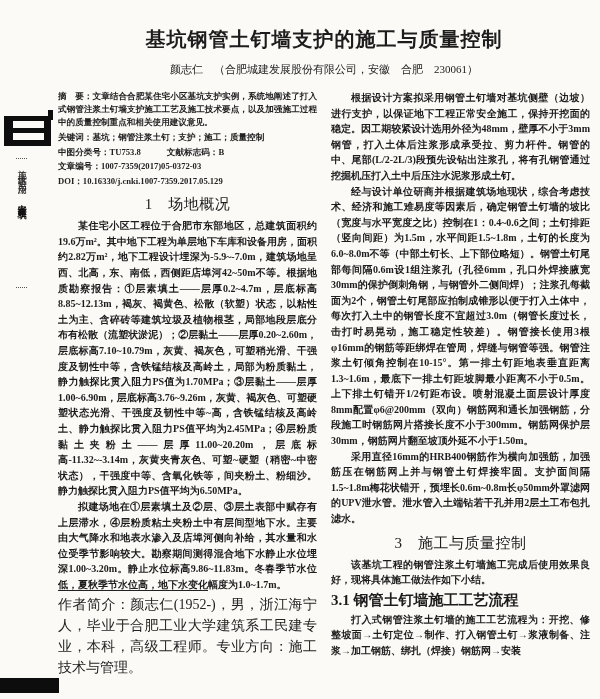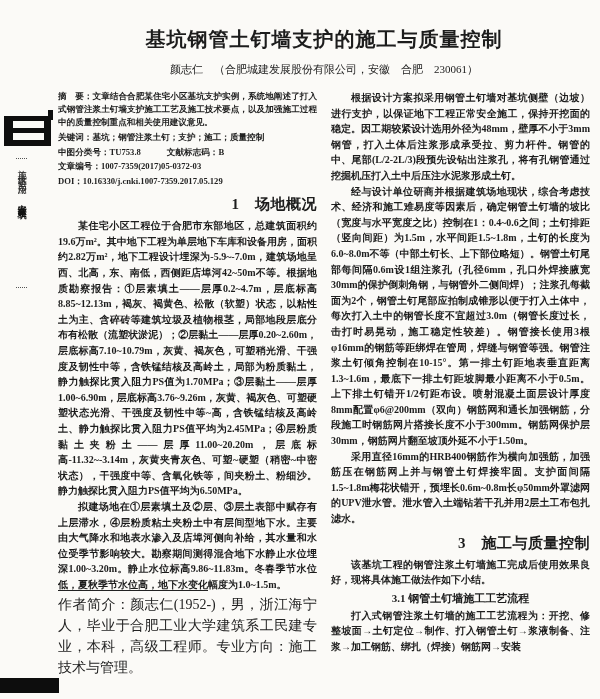--- a/index.html
+++ b/index.html
@@ -22,22 +22,22 @@
   .content{position:absolute;left:56px;top:0;width:540px;height:100%;
            padding:0 6px 7px 2px;box-sizing:border-box;}
   .title{font-size:20px;font-weight:bold;text-align:center;margin:26px 0 0 0;letter-spacing:1px;}
   .author{font-size:11px;text-align:center;margin-top:9px;}
   .columns{display:flex;gap:14px;margin-top:13px;}
   .col{flex:1 1 0;min-width:0;text-align:justify;position:relative;height:588px;overflow:hidden;}
   .col.left{padding-bottom:46px;box-sizing:border-box;}
   .abstract{font-size:8.6px;line-height:1.5;font-weight:bold;color:#222;}
   .abstract p{margin:0 0 2px 0;}
   .abstract .meta-row span + span{margin-left:26px;}
-  .section-heading{font-size:15px;font-weight:bold;margin:7px 0 4px 0;text-align:right;letter-spacing:.5px;}
-  .sub-heading{font-size:11px;font-weight:bold;margin:3px 0 2px 0;text-align:center;}
+  .section-heading{font-size:15px;font-weight:normal;margin:7px 0 4px 0;text-align:center;letter-spacing:.5px;}
+  .sub-heading{font-size:15px;font-weight:bold;margin:3px 0 2px 0;text-align:left;}
   .body-p{font-size:10px;line-height:1.56;margin:0;text-indent:2em;font-weight:bold;}
   .footnote{position:absolute;bottom:0;left:0;right:0;font-size:14px;line-height:1.5;color:#222;}
   .footnote-rule{border-top:1px solid #222;width:150px;margin-bottom:3px;}
 </style>
 </head>
 <body>
 
 <div class="page">
 
   <div class="sidebar">
@@ -64,21 +64,21 @@
         <div class="abstract">
           <p><span>摘　要</span><span>：文章结合合肥某住宅小区基坑支护实例，系统地阐述了打入式钢管注浆土钉墙支护施工工艺及施工技术要点，以及加强施工过程中的质量控制重点和相关使用建议意见。</span></p>
           <p><span>关键词</span><span>：基坑；钢管注浆土钉；支护；施工；质量控制</span></p>
           <p class="meta-row"><span>中图分类号：TU753.8</span><span>文献标志码：B</span></p>
           <p>文章编号：1007-7359(2017)05-0372-03</p>
           <p>DOI：10.16330/j.cnki.1007-7359.2017.05.129</p>
         </div>
 
         <h2 class="section-heading">1　场地概况</h2>
         <p class="body-p">某住宅小区工程位于合肥市东部地区，总建筑面积约19.6万m²。其中地下工程为单层地下车库和设备用房，面积约2.82万m²，地下工程设计埋深为-5.9~-7.0m，建筑场地呈西、北高，东、南低，西侧距店埠河42~50m不等。根据地质勘察报告：①层素填土——层厚0.2~4.7m，层底标高8.85~12.13m，褐灰、褐黄色、松散（软塑）状态，以粘性土为主、含碎砖等建筑垃圾及植物根茎，局部地段层底分布有松散（流塑状淤泥）；②层黏土——层厚0.20~2.60m，层底标高7.10~10.79m，灰黄、褐灰色，可塑稍光滑、干强度及韧性中等，含铁锰结核及高岭土，局部为粉质黏土，静力触探比贯入阻力PS值为1.70MPa；③层黏土——层厚1.00~6.90m，层底标高3.76~9.26m，灰黄、褐灰色、可塑硬塑状态光滑、干强度及韧性中等~高，含铁锰结核及高岭土、静力触探比贯入阻力PS值平均为2.45MPa；④层粉质黏土夹粉土——层厚11.00~20.20m，层底标高-11.32~-3.14m，灰黄夹青灰色、可塑~硬塑（稍密~中密状态），干强度中等、含氧化铁等，间夹粉土、粉细沙。静力触探比贯入阻力PS值平均为6.50MPa。</p>
-        <p class="body-p">拟建场地在①层素填土及②层、③层土表部中赋存有上层滞水，④层粉质粘土夹粉土中有层间型地下水。主要由大气降水和地表水渗入及店埠河侧向补给，其水量和水位受季节影响较大。勘察期间测得混合地下水静止水位埋深1.00~3.20m。静止水位标高9.86~11.83m。冬春季节水位低，夏秋季节水位高，地下水变化幅度为1.0~1.5m。</p>
+        <p class="body-p">拟建场地在①层素填土及②层、③层土表部中赋存有上层滞水，④层粉质粘土夹粉土中有层间型地下水。主要由大气降水和地表水渗入及店埠河侧向补给，其水量和水位受季节影响较大。勘察期间测得混合地下水静止水位埋深1.00~3.20m。静止水位标高9.86~11.83m。冬春季节水位低，夏秋季节水位高，地下水变化幅度为1.0~1.7m。</p>
 
         <div class="footnote">
           <div class="footnote-rule"></div>
           <p style="margin:0">作者简介：颜志仁(1952-)，男，浙江海宁人，毕业于合肥工业大学建筑系工民建专业，本科，高级工程师。专业方向：施工技术与管理。</p>
         </div>
       </div>
 
       <div class="col right">
         <p class="body-p">根据设计方案拟采用钢管土钉墙对基坑侧壁（边坡）进行支护，以保证地下工程正常安全施工，保持开挖面的稳定。因工期较紧设计选用外径为48mm，壁厚不小于3mm钢管，打入土体后注浆形成承受拉、剪力杆件。钢管的中、尾部(L/2-2L/3)段预先设钻出注浆孔，将有孔钢管通过挖掘机压打入土中后压注水泥浆形成土钉。</p>
         <p class="body-p">经与设计单位研商并根据建筑场地现状，综合考虑技术、经济和施工难易度等因素后，确定钢管土钉墙的坡比（宽度与水平宽度之比）控制在1：0.4~0.6之间；土钉排距（竖向间距）为1.5m，水平间距1.5~1.8m，土钉的长度为6.0~8.0m不等（中部土钉长、上下部位略短）。钢管土钉尾部每间隔0.6m设1组注浆孔（孔径6mm，孔口外焊接腋宽30mm的保护倒刺角钢，与钢管外二侧间焊）；注浆孔每截面为2个，钢管土钉尾部应拍制成锥形以便于打入土体中，每次打入土中的钢管长度不宜超过3.0m（钢管长度过长，击打时易晃动，施工稳定性较差）。钢管接长使用3根φ16mm的钢筋等距绑焊在管周，焊缝与钢管等强。钢管注浆土钉倾角控制在10-15°。第一排土钉距地表垂直距离1.3~1.6m，最底下一排土钉距坡脚最小距离不小于0.5m。上下排土钉错开1/2钉距布设。喷射混凝土面层设计厚度8mm配置φ6@200mm（双向）钢筋网和通长加强钢筋，分段施工时钢筋网片搭接长度不小于300mm。钢筋网保护层30mm，钢筋网片翻至坡顶外延不小于1.50m。</p>

